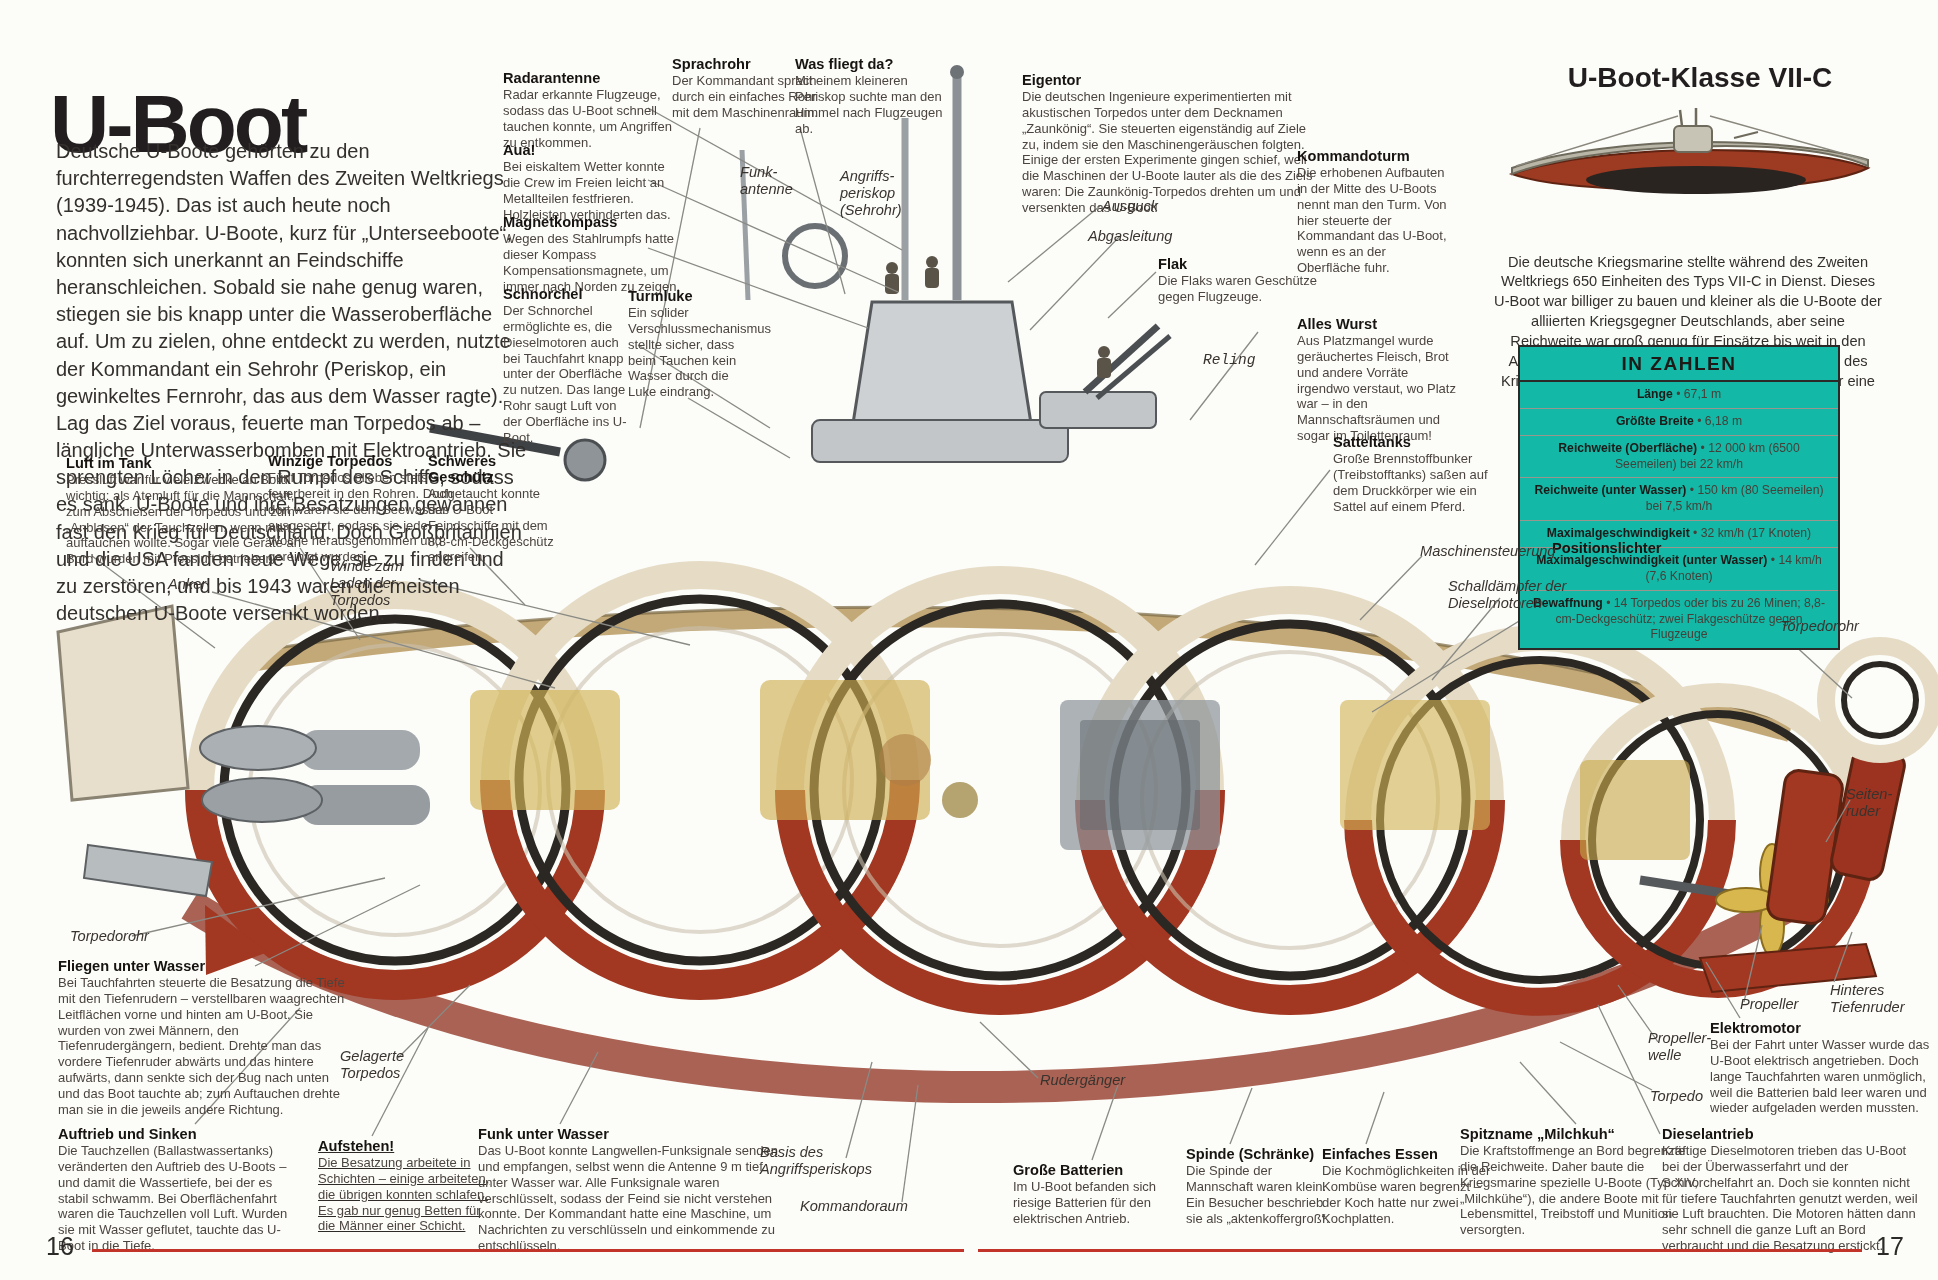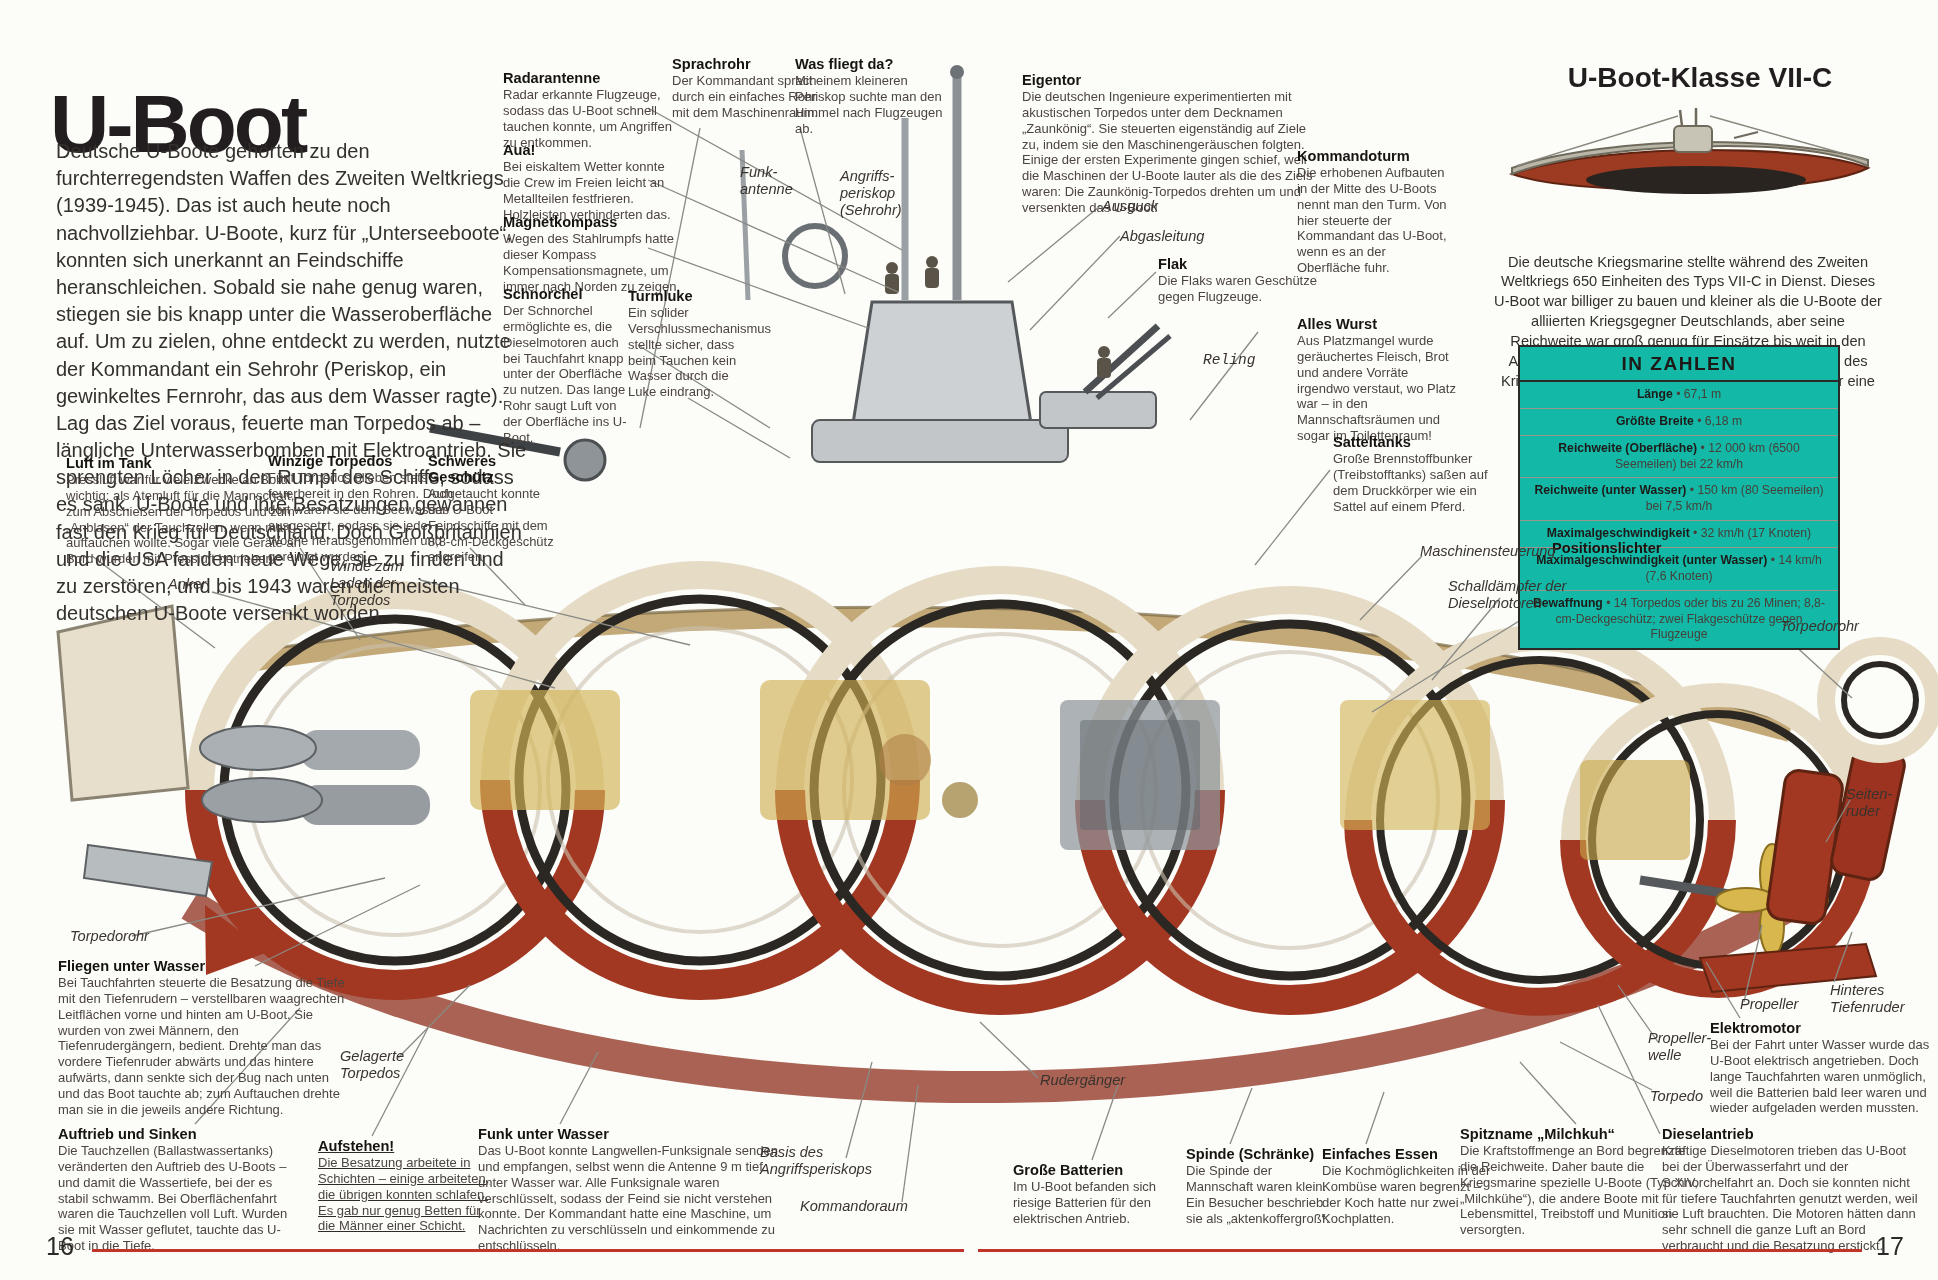--- a/index.html
+++ b/index.html
@@ -323,21 +323,21 @@
         <div class="c-body">Bei der Fahrt unter Wasser wurde das U-Boot elektrisch angetrieben. Doch lange Tauchfahrten waren unmöglich, weil die Batterien bald leer waren und wieder aufgeladen werden mussten.</div>
       </div>
     </div>
   <div id="tags">
       <div class="tag" style="left: 740px; top: 164px;">Funk-
 antenne</div>
       <div class="tag" style="left: 840px; top: 168px;">Angriffs-
 periskop
 (Sehrohr)</div>
       <div class="tag" style="left: 1102px; top: 198px;">Ausguck</div>
-      <div class="tag" style="left: 1120px; top: 228px;">Abgasleitung</div>
+      <div class="tag" style="left: 1088px; top: 228px;">Abgasleitung</div>
       <div class="tag" style="left: 1203px; top: 352px; font-family: Liberation Mono, monospace;">Reling</div>
       <div class="tag" style="left: 1420px; top: 543px;">Maschinensteuerung</div>
       <div class="tag" style="left: 1448px; top: 578px;">Schalldämpfer der
 Dieselmotoren</div>
       <div class="tag" style="left: 1780px; top: 618px;">Torpedorohr</div>
       <div class="tag" style="left: 1846px; top: 786px;">Seiten-
 ruder</div>
       <div class="tag" style="left: 168px; top: 576px;">Anker</div>
       <div class="tag" style="left: 330px; top: 558px;">Winde zum
 Laden der

